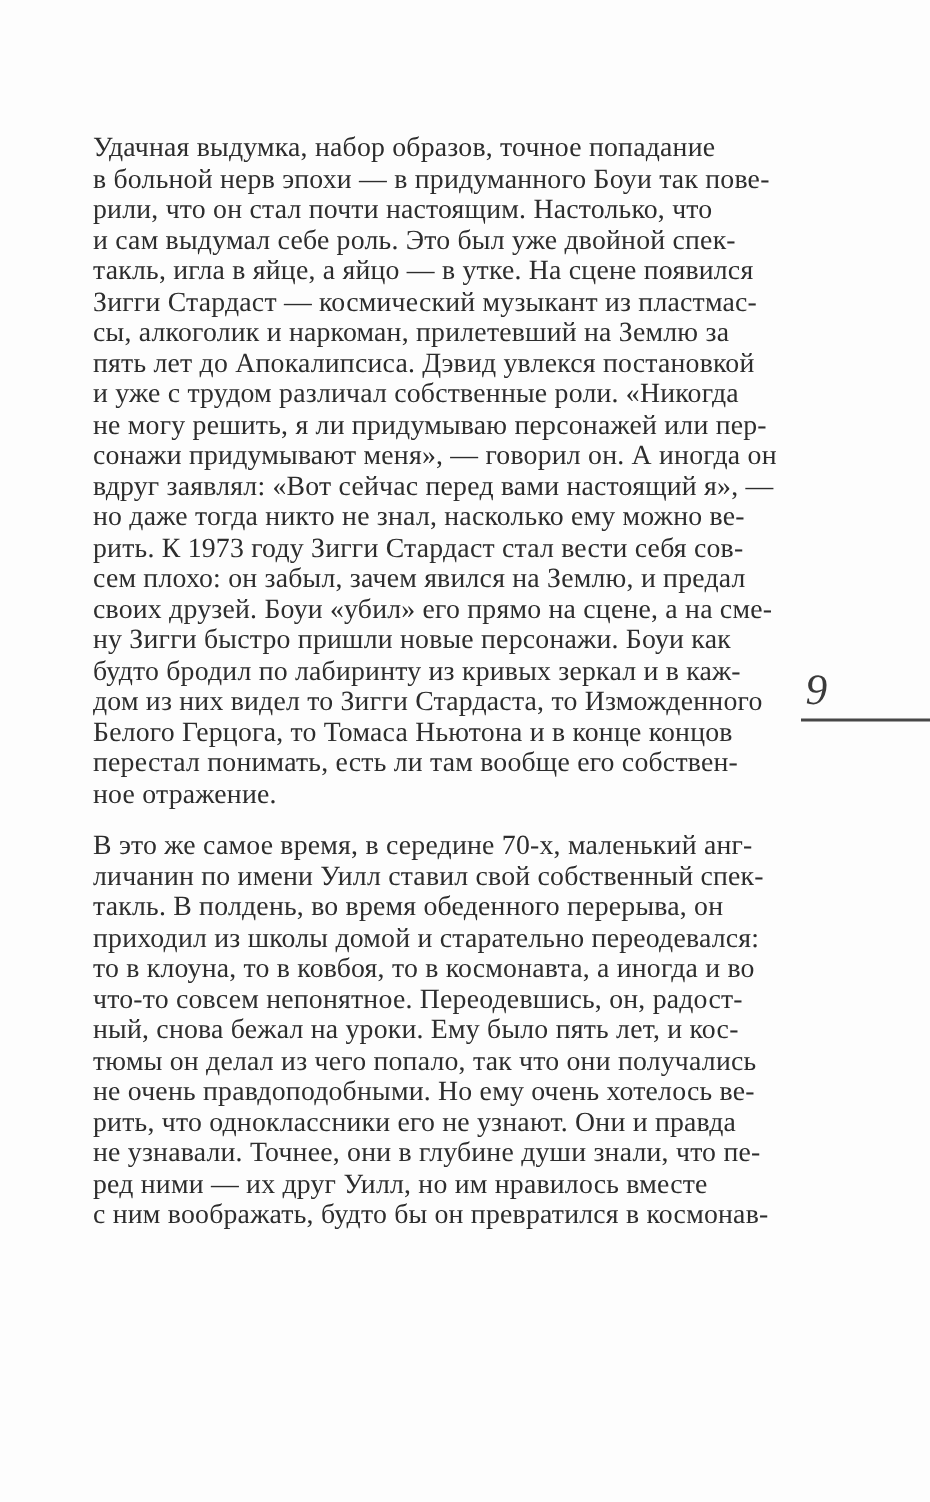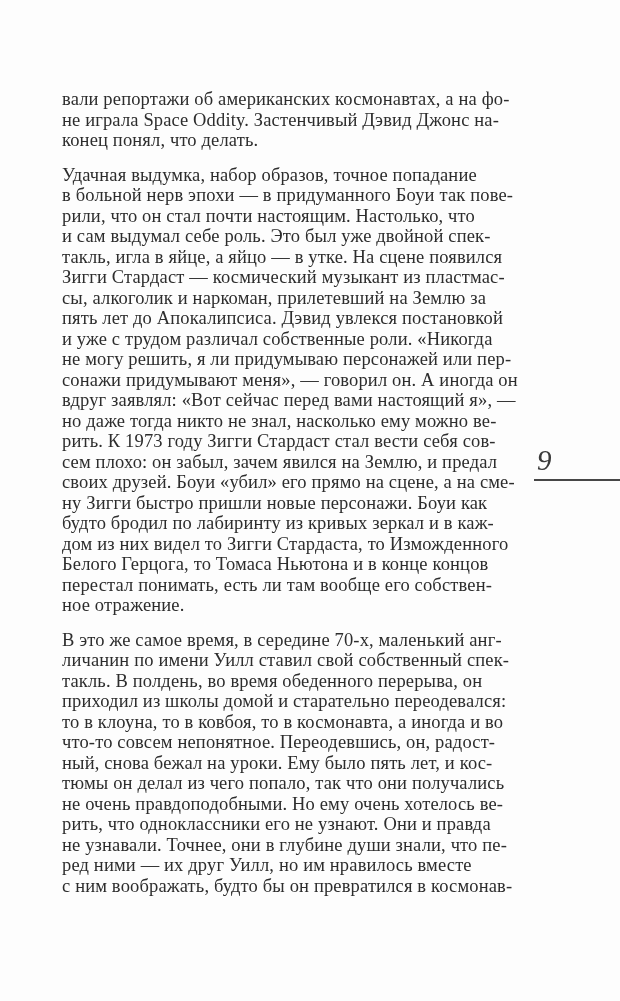--- a/index.html
+++ b/index.html
@@ -58,23 +58,20 @@
     height: 2px;
     background: #474747;
   }
 </style>
 </head>
 <body>
 
 <div class="page">
 
   <main class="text-block">
-    <p class="para">вали репортажи об американских космонавтах, а на фо-
-не играла Space Oddity. Застенчивый Дэвид Джонс на-
-конец понял, что делать.</p>
     <p class="para">Удачная выдумка, набор образов, точное попадание
 в больной нерв эпохи — в придуманного Боуи так пове-
 рили, что он стал почти настоящим. Настолько, что
 и сам выдумал себе роль. Это был уже двойной спек-
 такль, игла в яйце, а яйцо — в утке. На сцене появился
 Зигги Стардаст — космический музыкант из пластмас-
 сы, алкоголик и наркоман, прилетевший на Землю за
 пять лет до Апокалипсиса. Дэвид увлекся постановкой
 и уже с трудом различал собственные роли. «Никогда
 не могу решить, я ли придумываю персонажей или пер-

